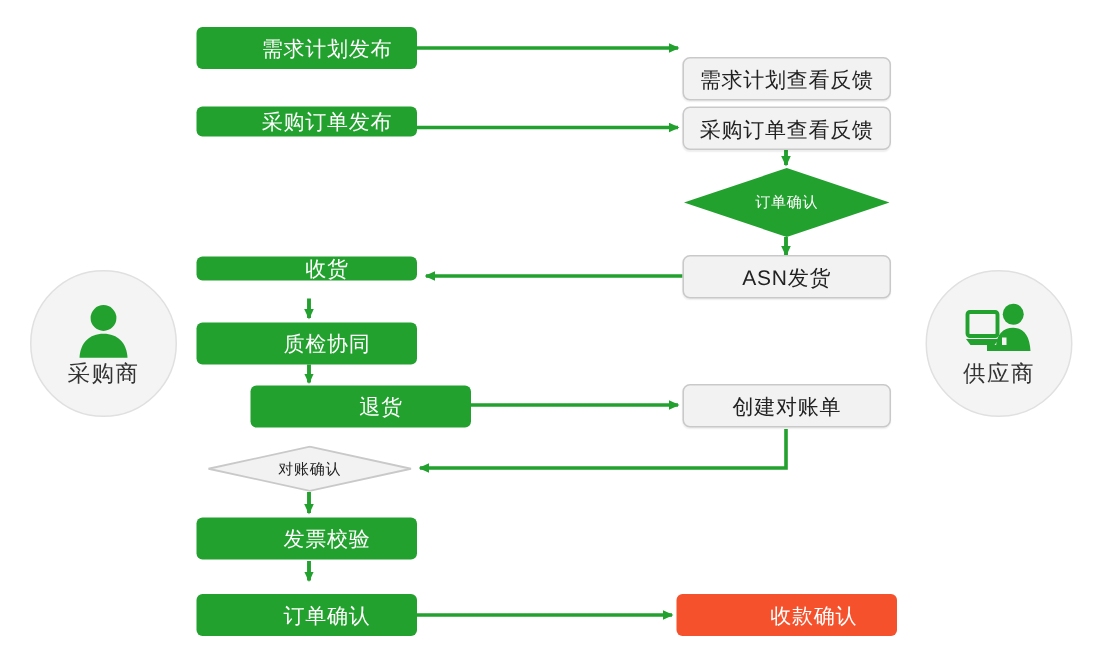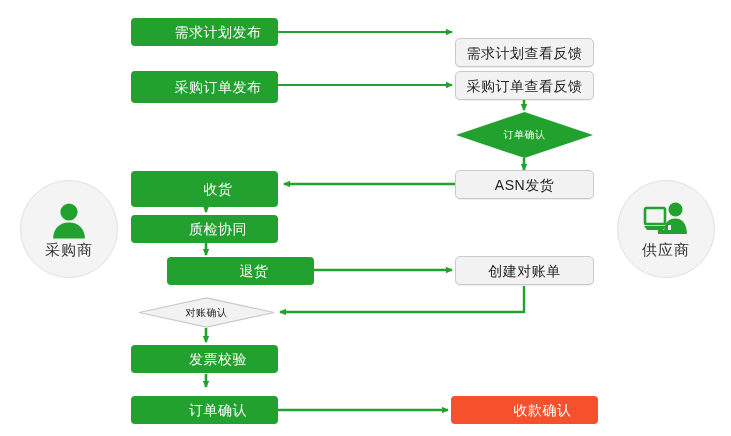--- a/index.html
+++ b/index.html
@@ -159,25 +159,25 @@
       <path d="M32.5,17.5 C25.5,17.5 21.5,22 21,30 L25,30 L25,24 L28,24 L28,33 L44,33 C43.6,23 39.5,17.5 32.5,17.5 Z" fill="#22a12e"></path>
       <path d="M15,29 L30,29 L30,33 L15,33 Z" fill="#22a12e"></path>
     </svg>
     <span class="aname">供应商</span>
   </div>
 
   <div class="node green" style="left:131px; top:18px; width:147px; height:28px;">
     <span>需求计划发布</span>
   </div>
 
-  <div class="node green" style="left:131px; top:71px; width:147px; height:32px;">
+  <div class="node green" style="left:131px; top:71px; width:147px; height:20px;">
     <span>采购订单发布</span>
   </div>
 
-  <div class="node green" style="left:131px; top:171px; width:147px; height:36px;">
+  <div class="node green" style="left:131px; top:171px; width:147px; height:16px;">
     <span>收货</span>
   </div>
 
   <div class="node green" style="left:131px; top:215px; width:147px; height:28px;">
     <span>质检协同</span>
   </div>
 
   <div class="node green" style="left:131px; top:257px; width:147px; height:28px;margin-left:36px;">
     <span>退货</span>
   </div>

